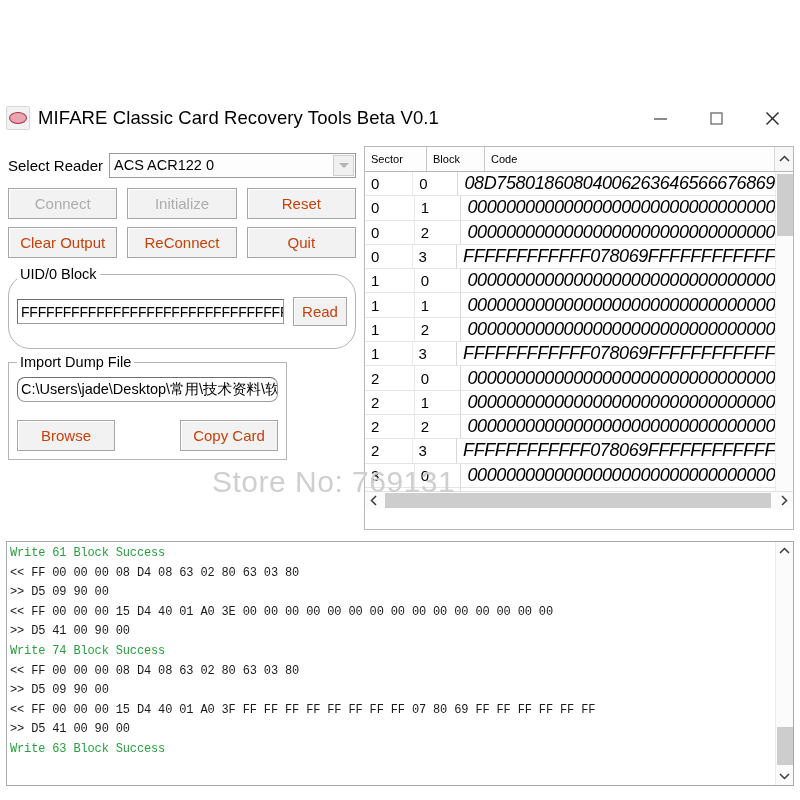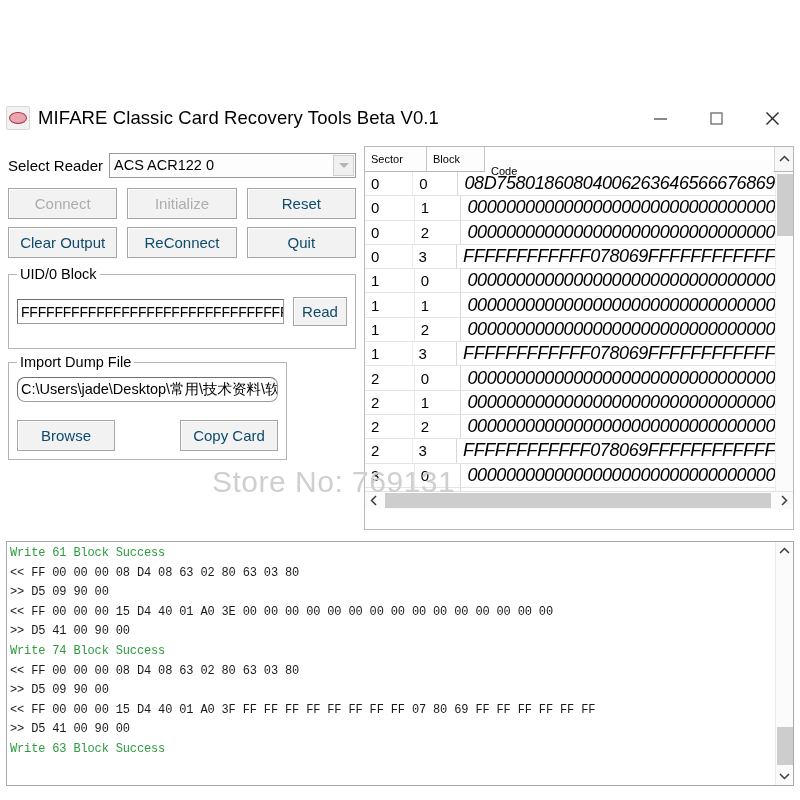--- a/index.html
+++ b/index.html
@@ -165,21 +165,21 @@
     margin-bottom: 8px;
   }
   .wbtn {
     flex: 1 1 0;
     height: 31px;
     background: #f2f2f2;
     border: 1px solid #a6a6a6;
     box-shadow: inset 1px 1px 0 #ffffff;
     box-sizing: border-box;
     font-size: 15px;
-    color: #0c4a6e;
+    color: #c2410c;
     font-family: "Liberation Sans", sans-serif;
     display: flex;
     align-items: center;
     justify-content: center;
     white-space: nowrap;
   }
   .wbtn.disabled { color: #adadad; }
 
   
   .groupbox {
@@ -195,20 +195,21 @@
     padding: 0 3px;
     font-size: 14.5px;
     color: #000;
     white-space: nowrap;
   }
   #gb-uid {
     left: 8px;
     top: 131px;
     width: 348px;
     height: 75px;
+    border-radius: 22px;
   }
   #gb-import {
     left: 8px;
     top: 219px;
     width: 279px;
     height: 98px;
   }
   .uid-row {
     position: absolute;
     left: 8px;
@@ -286,21 +287,21 @@
     display: flex;
     align-items: center;
     padding-left: 6px;
     border-right: 1px solid #c6c6c6;
     box-sizing: border-box;
     background: #fdfdfd;
     height: 100%;
   }
   .th.c-sector { width: 62px; }
   .th.c-block  { width: 58px; }
-  .th.c-code   { flex: 1 1 auto; border-right: none; margin-top: 12px; }
+  .th.c-code   { flex: 1 1 auto; border-right: none; }
   .th-scroll-cap {
     width: 18px;
     background: #f7f7f7;
     border-left: 1px solid #d9d9d9;
     display: flex; align-items: center; justify-content: center;
   }
 
   .tbl-body {
     position: relative;
     height: 337px;

